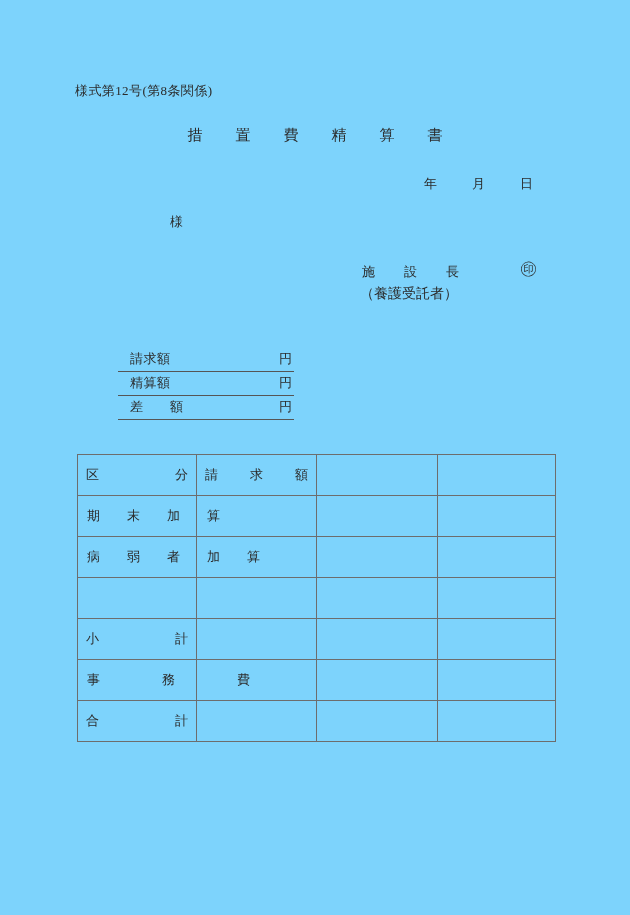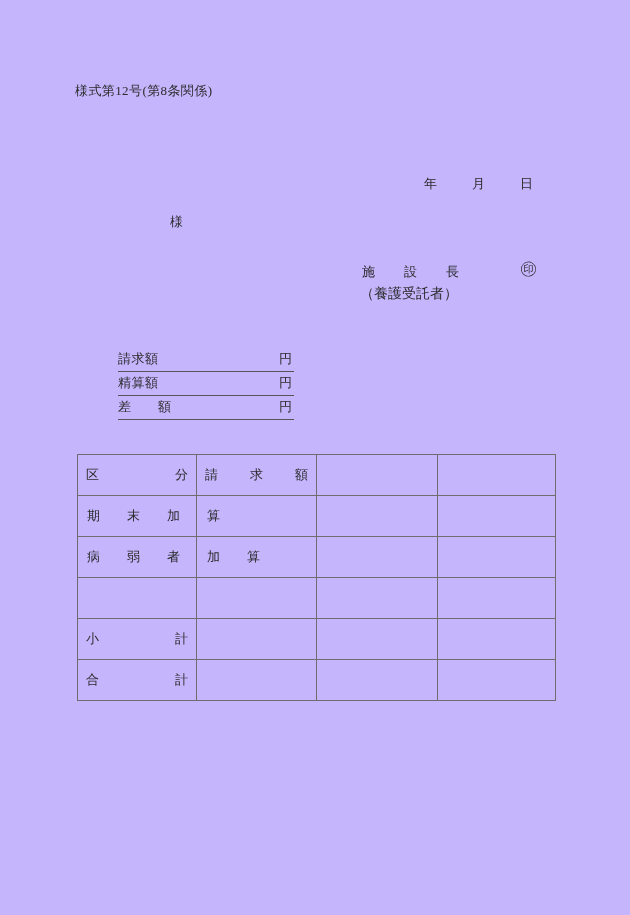--- a/index.html
+++ b/index.html
@@ -11,21 +11,21 @@
     width: 630px;
     height: 915px;
     position: relative;
     font-family: "Liberation Serif", "DejaVu Serif", serif;
     color: #2b2b2b;
     overflow: hidden;
   }
   .page {
     position: absolute;
     inset: 0;
-    background: #c4b5fd;
+    background: #7dd3fc;
   }
 
   
   .form-number {
     position: absolute;
     left: 75px;
     top: 82px;
     font-size: 13px;
     letter-spacing: 0.4px;
     white-space: nowrap;
@@ -111,21 +111,21 @@
   }
   .amount-row {
     position: relative;
     height: 23px;
     border-bottom: 1px solid #555;
     font-size: 13px;
     white-space: nowrap;
   }
   .amount-label {
     position: absolute;
-    left: 0;
+    left: 12px;
     bottom: 3px;
     letter-spacing: 0.5px;
   }
   .amount-label.spaced { letter-spacing: 7px; }
   .amount-unit {
     position: absolute;
     right: 2px;
     bottom: 3px;
   }
 
@@ -177,20 +177,21 @@
     padding-left: 1px;
   }
 </style>
 </head>
 <body>
 
 <div class="page">
 
   <div class="form-number">様式第12号(第8条関係)</div>
 
+  <div class="doc-title">措　置　費　精　算　書</div>
 
   <div class="date-line">
     <span>年</span><span class="sp"></span><span>月</span><span class="sp"></span><span>日</span>
   </div>
 
   <div class="addressee">様</div>
 
   <div class="signer">
     <span class="signer-title">施　設　長</span>
     <span class="signer-seal">㊞</span>
@@ -274,20 +275,28 @@
           <div class="cell-justify">
             <span>小</span>
             <span>計</span>
           </div>
         </td>
         <td></td>
         <td></td>
         <td></td>
       </tr>
 
+      <tr>
+        <td>
+          <span class="cell-spread-wide">事　　務　　費</span>
+        </td>
+        <td></td>
+        <td></td>
+        <td></td>
+      </tr>
 
       <tr>
         <td>
           <div class="cell-justify">
             <span>合</span>
             <span>計</span>
           </div>
         </td>
         <td></td>
         <td></td>

